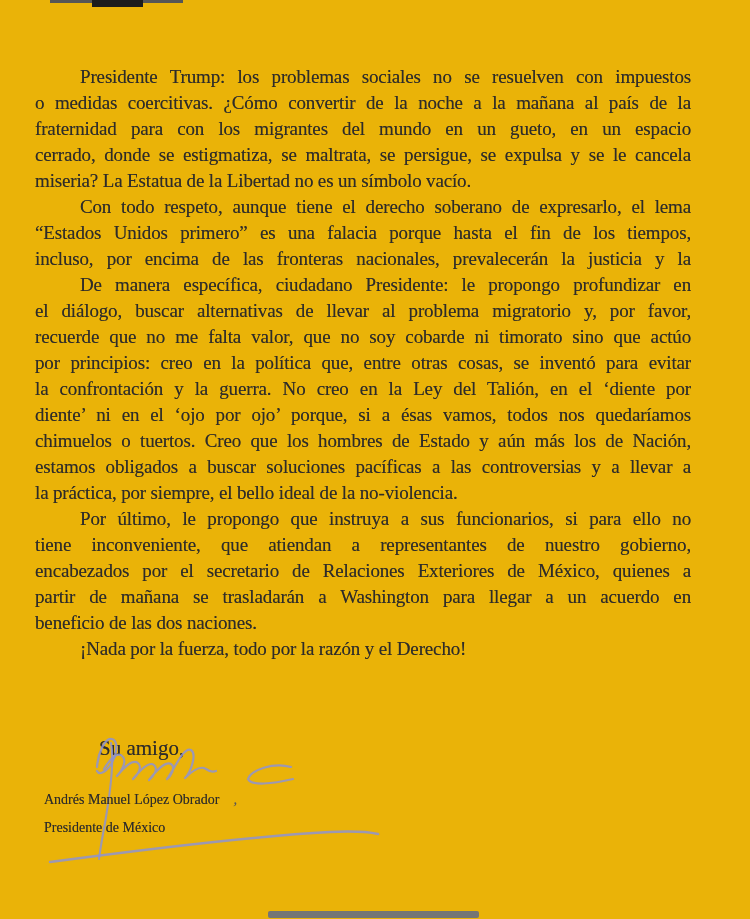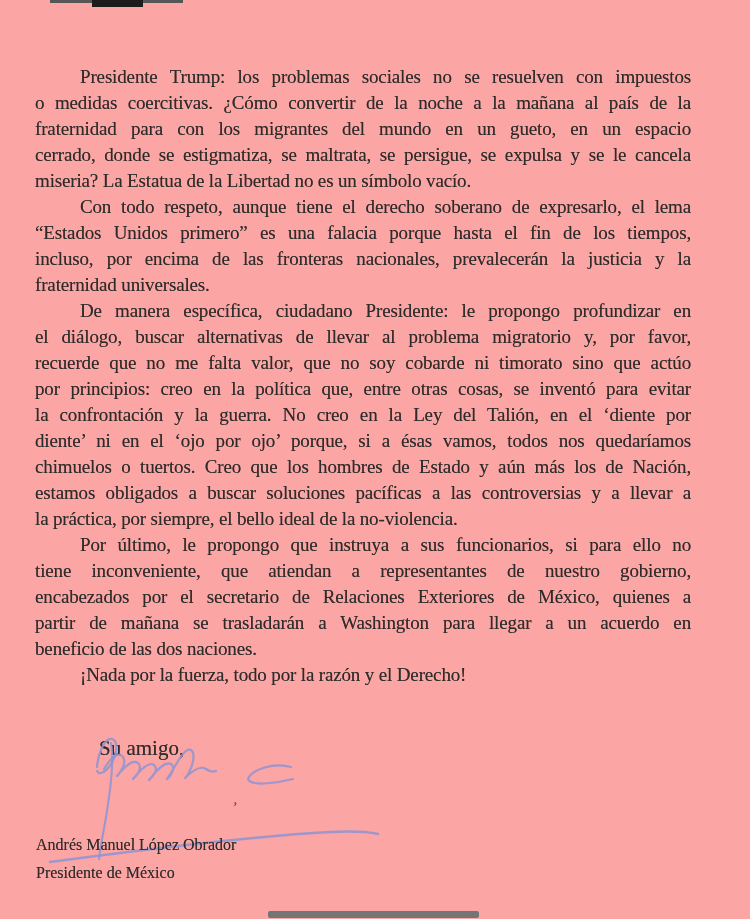--- a/index.html
+++ b/index.html
@@ -1,20 +1,20 @@
 <!DOCTYPE html>
 <html><head>
 <meta charset="utf-8">
 <style>
   html, body { margin: 0; padding: 0; background: #ffffff; }
   .page {
     position: relative;
     width: 750px;
     height: 919px;
-    background: #fca5a5;
+    background: #eab308;
     overflow: hidden;
     font-family: "Liberation Serif", "DejaVu Serif", serif;
     color: #2e2c2a;
   }
   .letter-body {
     position: absolute;
     left: 35px;
     top: 64px;
     width: 656px;
     font-size: 19px;
@@ -34,26 +34,25 @@
   .closing {
     position: absolute;
     left: 99px;
     top: 735px;
     font-size: 21px;
     line-height: 26px;
     text-shadow: 0 0 0.5px rgba(46,44,42,0.55);
   }
   .signer {
     position: absolute;
-    left: 36px;
+    left: 44px;
     top: 786px;
-    font-size: 16px;
+    font-size: 14px;
     line-height: 28px;
     text-shadow: 0 0 0.5px rgba(46,44,42,0.55);
-    margin-top: 45px;
   }
   .stray-mark {
     position: absolute;
     left: 232px;
     top: 799px;
     font-size: 16px;
     color: #5a5856;
     transform: rotate(8deg);
   }
   .signature-svg {
@@ -83,21 +82,20 @@
 
   <div class="letter-body">
       <div class="line indent">Presidente Trump: los problemas sociales no se resuelven con impuestos</div>
       <div class="line">o medidas coercitivas. ¿Cómo convertir de la noche a la mañana al país de la</div>
       <div class="line">fraternidad para con los migrantes del mundo en un gueto, en un espacio</div>
       <div class="line">cerrado, donde se estigmatiza, se maltrata, se persigue, se expulsa y se le cancela</div>
       <div class="line last">miseria? La Estatua de la Libertad no es un símbolo vacío.</div>
       <div class="line indent">Con todo respeto, aunque tiene el derecho soberano de expresarlo, el lema</div>
       <div class="line">“Estados Unidos primero” es una falacia porque hasta el fin de los tiempos,</div>
       <div class="line">incluso, por encima de las fronteras nacionales, prevalecerán la justicia y la</div>
-      <div class="line last">fraternidad universales.</div>
       <div class="line indent">De manera específica, ciudadano Presidente: le propongo profundizar en</div>
       <div class="line">el diálogo, buscar alternativas de llevar al problema migratorio y, por favor,</div>
       <div class="line">recuerde que no me falta valor, que no soy cobarde ni timorato sino que actúo</div>
       <div class="line">por principios: creo en la política que, entre otras cosas, se inventó para evitar</div>
       <div class="line">la confrontación y la guerra. No creo en la Ley del Talión, en el ‘diente por</div>
       <div class="line">diente’ ni en el ‘ojo por ojo’ porque, si a ésas vamos, todos nos quedaríamos</div>
       <div class="line">chimuelos o tuertos. Creo que los hombres de Estado y aún más los de Nación,</div>
       <div class="line">estamos obligados a buscar soluciones pacíficas a las controversias y a llevar a</div>
       <div class="line last">la práctica, por siempre, el bello ideal de la no-violencia.</div>
       <div class="line indent">Por último, le propongo que instruya a sus funcionarios, si para ello no</div>

